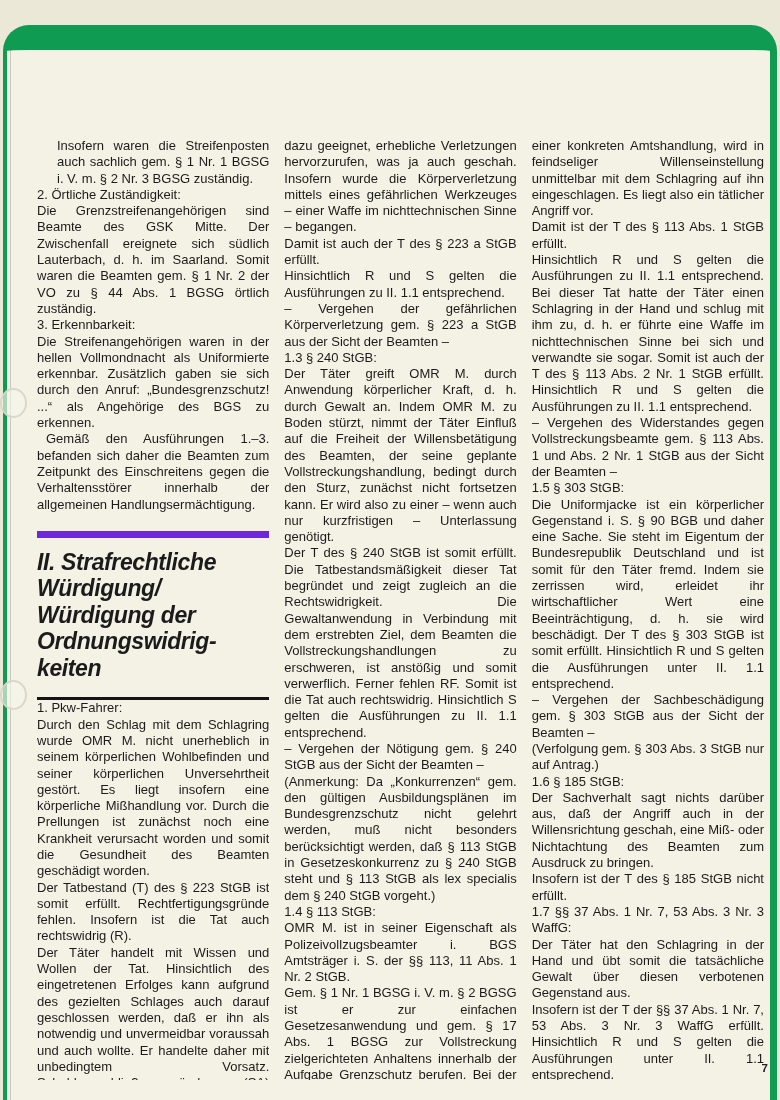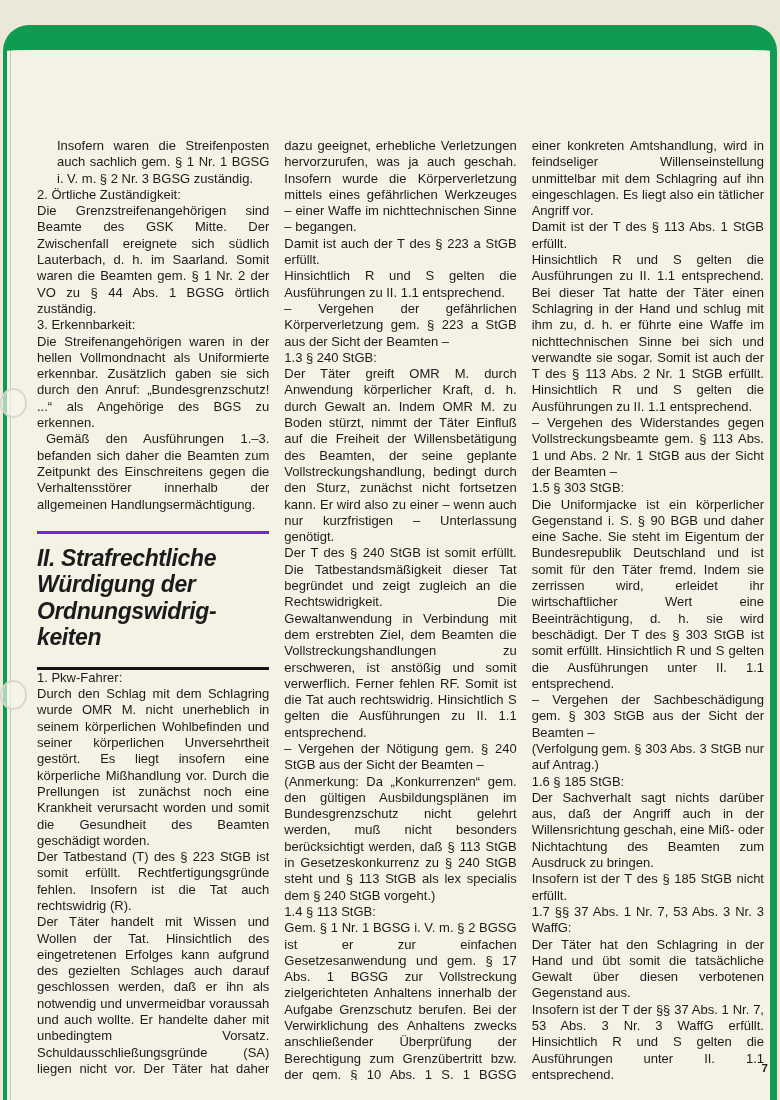--- a/index.html
+++ b/index.html
@@ -28,21 +28,21 @@
   }
   .col p { margin:0; }
   .b  { font-weight:normal; }
   .i  { }
   .indent { padding-left:20px; }
   .ti { text-indent:9px; }
   .mt12 { margin-top:12px; }
   .mt16 { margin-top:16px; }
   .sec-head {
     margin-top:18px;
-    border-top:3px solid #6d28d9;
+    border-top:7px solid #6d28d9;
     border-bottom:3px solid #141414;
     padding:11px 0 16px;
   }
   .sec-head .line {
     font-size:23px; line-height:26.5px;
     font-weight:bold; font-style:italic;
     letter-spacing:-0.4px; text-align:left;
   }
   .pagenum {
     position:absolute; right:44px; top:1062px;
@@ -75,20 +75,21 @@
 
         <p class="b mt12">2. Örtliche Zuständigkeit:</p>
         <p>Die Grenzstreifenangehörigen sind Beamte des GSK Mitte. Der Zwischenfall ereignete sich südlich Lauterbach, d. h. im Saarland. Somit waren die Beamten gem. § 1 Nr. 2 der VO zu § 44 Abs. 1 BGSG örtlich zuständig.</p>
 
         <p class="b mt12">3. Erkennbarkeit:</p>
         <p>Die Streifenangehörigen waren in der hellen Vollmondnacht als Uniformierte erkennbar. Zusätzlich gaben sie sich durch den Anruf: „Bundesgrenzschutz! ...“ als Angehörige des BGS zu erkennen.</p>
         <p class="ti">Gemäß den Ausführungen 1.–3. befanden sich daher die Beamten zum Zeitpunkt des Einschreitens gegen die Verhaltensstörer innerhalb der allgemeinen Handlungsermächtigung.</p>
 
         <div class="sec-head">
           <div class="line">II. Strafrechtliche</div>
+          <div class="line">Würdigung/</div>
           <div class="line">Würdigung der</div>
           <div class="line">Ordnungswidrig-</div>
           <div class="line">keiten</div>
         </div>
 
         <p class="b mt16">1. Pkw-Fahrer:</p>
 
         <p>Durch den Schlag mit dem Schlagring wurde OMR M. nicht unerheblich in seinem körperlichen Wohlbefinden und seiner körperlichen Unversehrtheit gestört. Es liegt insofern eine körperliche Mißhandlung vor. Durch die Prellungen ist zunächst noch eine Krankheit verursacht worden und somit die Gesundheit des Beamten geschädigt worden.</p>
         <p>Der Tatbestand (T) des § 223 StGB ist somit erfüllt. Rechtfertigungsgründe fehlen. Insofern ist die Tat auch rechtswidrig (R).</p>
         <p>Der Täter handelt mit Wissen und Wollen der Tat. Hinsichtlich des eingetretenen Erfolges kann aufgrund des gezielten Schlages auch darauf geschlossen werden, daß er ihn als notwendig und unvermeidbar voraussah und auch wollte. Er handelte daher mit unbedingtem Vorsatz. Schuldausschließungsgründe (SA) liegen nicht vor. Der Täter hat daher schuldhaft gehandelt (S).</p>
@@ -102,20 +103,21 @@
         <p>– Vergehen der gefährlichen Körperverletzung gem. § 223 a StGB aus der Sicht der Beamten –</p>
 
         <p class="i mt12">1.3 § 240 StGB:</p>
         <p>Der Täter greift OMR M. durch Anwendung körperlicher Kraft, d. h. durch Gewalt an. Indem OMR M. zu Boden stürzt, nimmt der Täter Einfluß auf die Freiheit der Willensbetätigung des Beamten, der seine geplante Vollstreckungshandlung, bedingt durch den Sturz, zunächst nicht fortsetzen kann. Er wird also zu einer – wenn auch nur kurzfristigen – Unterlassung genötigt.</p>
         <p>Der T des § 240 StGB ist somit erfüllt. Die Tatbestandsmäßigkeit dieser Tat begründet und zeigt zugleich an die Rechtswidrigkeit. Die Gewaltanwendung in Verbindung mit dem erstrebten Ziel, dem Beamten die Vollstreckungshandlungen zu erschweren, ist anstößig und somit verwerflich. Ferner fehlen RF. Somit ist die Tat auch rechtswidrig. Hinsichtlich S gelten die Ausführungen zu II. 1.1 entsprechend.</p>
         <p>– Vergehen der Nötigung gem. § 240 StGB aus der Sicht der Beamten –</p>
 
         <p class="mt12"><span class="b">(Anmerkung:</span><span> Da „Konkurrenzen“ gem. den gültigen Ausbildungsplänen im Bundesgrenzschutz nicht gelehrt werden, muß nicht besonders berücksichtigt werden, daß § 113 StGB in Gesetzeskonkurrenz zu § 240 StGB steht und § 113 StGB als lex specialis dem § 240 StGB vorgeht.)</span></p>
 
         <p class="i mt12">1.4 § 113 StGB:</p>
+        <p>OMR M. ist in seiner Eigenschaft als Polizeivollzugsbeamter i. BGS Amtsträger i. S. der §§ 113, 11 Abs. 1 Nr. 2 StGB.</p>
         <p>Gem. § 1 Nr. 1 BGSG i. V. m. § 2 BGSG ist er zur einfachen Gesetzesanwendung und gem. § 17 Abs. 1 BGSG zur Vollstreckung zielgerichteten Anhaltens innerhalb der Aufgabe Grenzschutz berufen. Bei der Verwirklichung des Anhaltens zwecks anschließender Überprüfung der Berechtigung zum Grenzübertritt bzw. der gem. § 10 Abs. 1 S. 1 BGSG erforderlichen Maßnahme der „Aufforderung zum Aussteigen“ in diesem konkreten Falle, d. h. also bei der Vornahme</p>
       </div>
 
       <div class="col">
         <p>einer konkreten Amtshandlung, wird in feindseliger Willenseinstellung unmittelbar mit dem Schlagring auf ihn eingeschlagen. Es liegt also ein tätlicher Angriff vor.</p>
         <p>Damit ist der T des § 113 Abs. 1 StGB erfüllt.</p>
 
         <p class="mt12">Hinsichtlich R und S gelten die Ausführungen zu II. 1.1 entsprechend. Bei dieser Tat hatte der Täter einen Schlagring in der Hand und schlug mit ihm zu, d. h. er führte eine Waffe im nichttechnischen Sinne bei sich und verwandte sie sogar. Somit ist auch der T des § 113 Abs. 2 Nr. 1 StGB erfüllt. Hinsichtlich R und S gelten die Ausführungen zu II. 1.1 entsprechend.</p>
 
         <p class="mt12">– Vergehen des Widerstandes gegen Vollstreckungsbeamte gem. § 113 Abs. 1 und Abs. 2 Nr. 1 StGB aus der Sicht der Beamten –</p>

